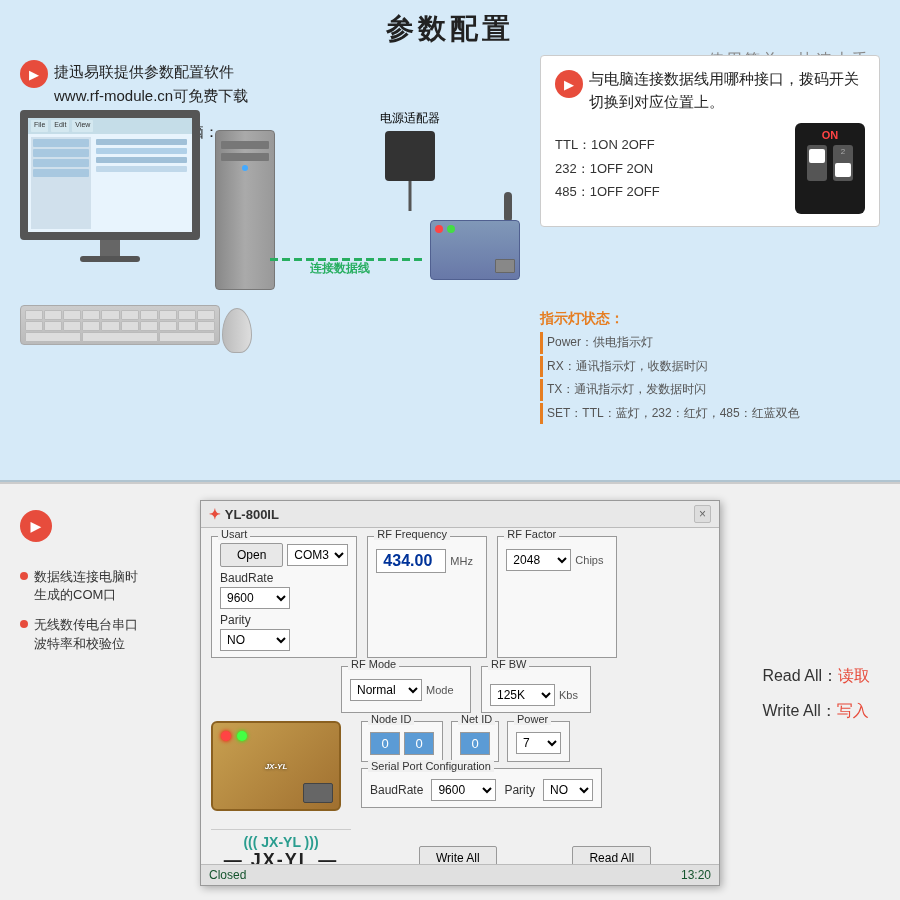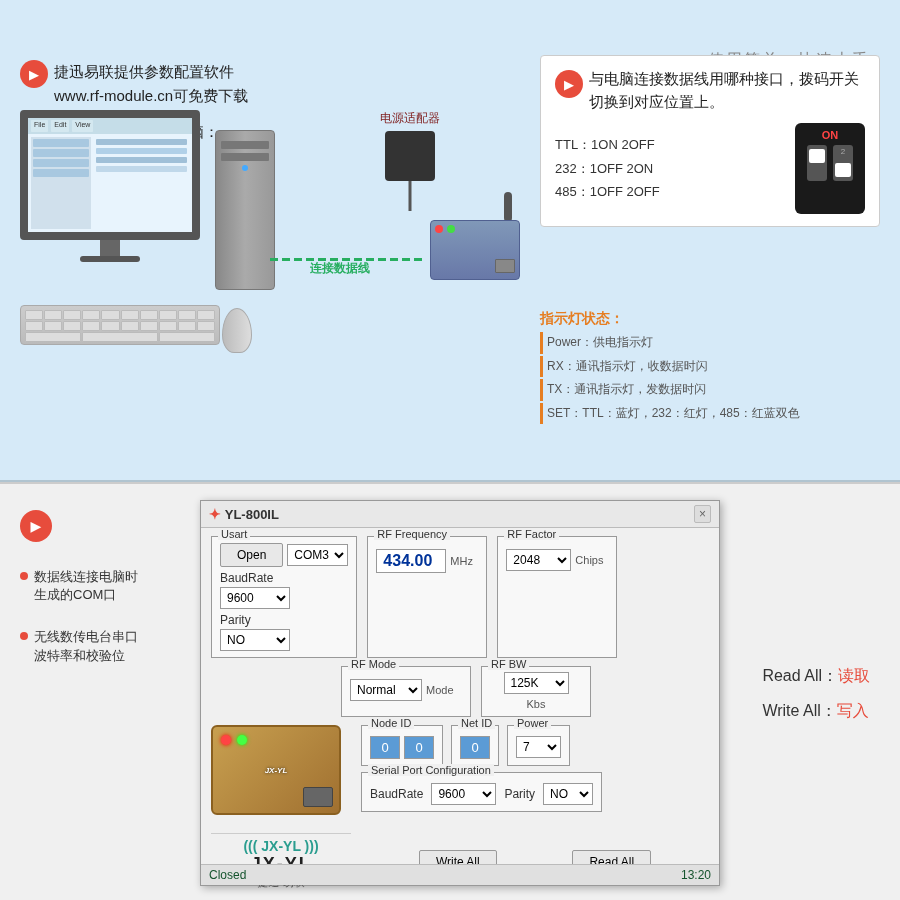--- a/index.html
+++ b/index.html
@@ -326,21 +326,21 @@
       left: 210px;
       width: 30px;
       height: 45px;
       background: linear-gradient(to right, #bbb, #ddd);
       border-radius: 50% 50% 40% 40% / 60% 60% 40% 40%;
       border: 1px solid #aaa;
     }
 
     .power-label {
       font-size: 12px;
-      color: #7f1d1d;
+      color: #000000;
       margin-bottom: 4px;
     }
 
     .adapter-body {
       width: 50px;
       height: 50px;
       background: #333;
       border-radius: 4px;
       margin: 0 auto;
       position: relative;
@@ -588,20 +588,21 @@
       content: '▶';
       color: white;
       font-size: 14px;
     }
   </style>
 </head>
 <body>
 
 <div class="top-section">
 
+  <div class="page-title">参数配置</div>
 
   <div class="top-right-tagline">使用简单，快速上手</div>
 
   <div style="position:absolute;top:60px;left:20px;width:340px;">
     <div class="info-row">
       <div class="arrow-bullet"></div>
       <div>
         <div class="info-text">捷迅易联提供参数配置软件</div>
         <div class="info-text url">www.rf-module.cn可免费下载</div>
       </div>
@@ -746,21 +747,21 @@
     <div class="bottom-arrow"></div>
 
     <div style="display:flex;align-items:flex-start;gap:6px;margin-top:10px;">
       <div class="bottom-left-dot"></div>
       <div>
         <div class="bottom-left-text">数据线连接电脑时</div>
         <div class="bottom-left-text">生成的COM口</div>
       </div>
     </div>
 
-    <div style="display:flex;align-items:flex-start;gap:6px;margin-top:16px;">
+    <div style="display:flex;align-items:flex-start;gap:6px;margin-top:4px;">
       <div class="bottom-left-dot"></div>
       <div>
         <div class="bottom-left-text">无线数传电台串口</div>
         <div class="bottom-left-text">波特率和校验位</div>
       </div>
     </div>
   </div>
 
   <div class="software-window">
 
@@ -828,21 +829,21 @@
           <div class="field-row" style="margin-top:8px;">
             <select class="field-select" style="width:72px;">
               <option>Normal</option>
             </select>
             <span class="freq-unit">Mode</span>
           </div>
         </div>
 
         <div class="field-group" style="min-width:110px;">
           <div class="field-group-label">RF BW</div>
-          <div class="field-row" style="margin-top:1px;flex-direction:column;">
+          <div class="field-row" style="margin-top:13px;">
             <select class="field-select" style="width:65px;">
               <option>125K</option>
             </select>
             <span class="freq-unit">Kbs</span>
           </div>
         </div>
       </div>
 
       <div style="display:flex;gap:10px;margin-bottom:8px;">
 

